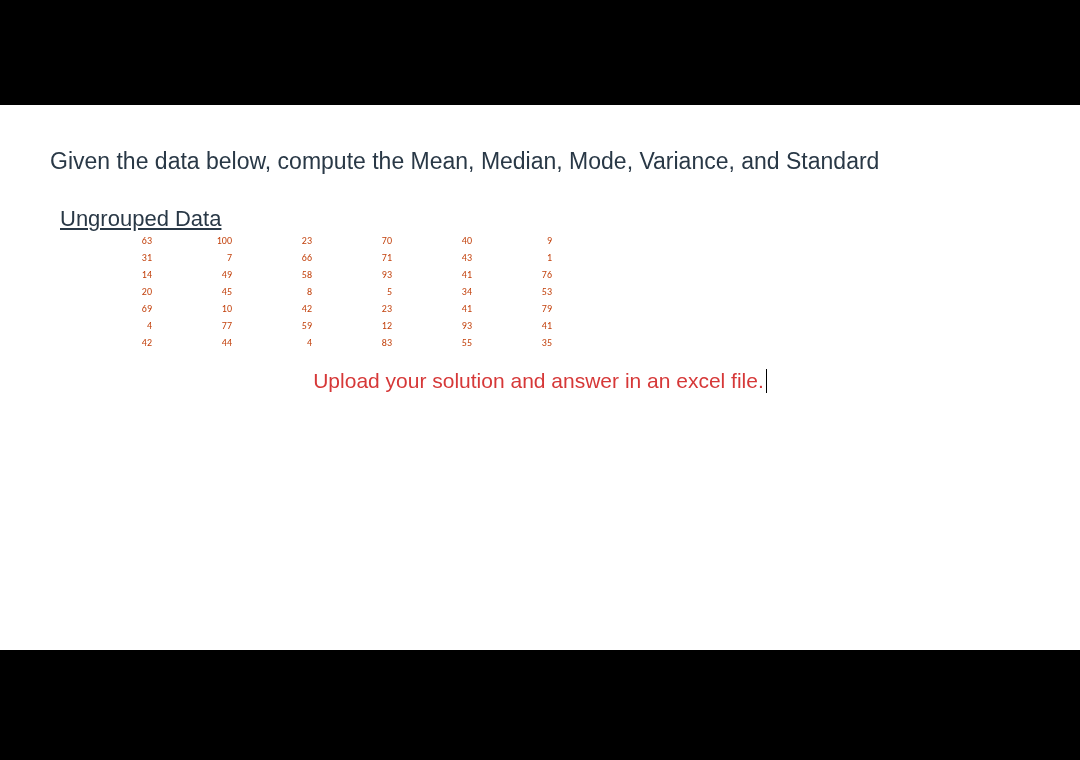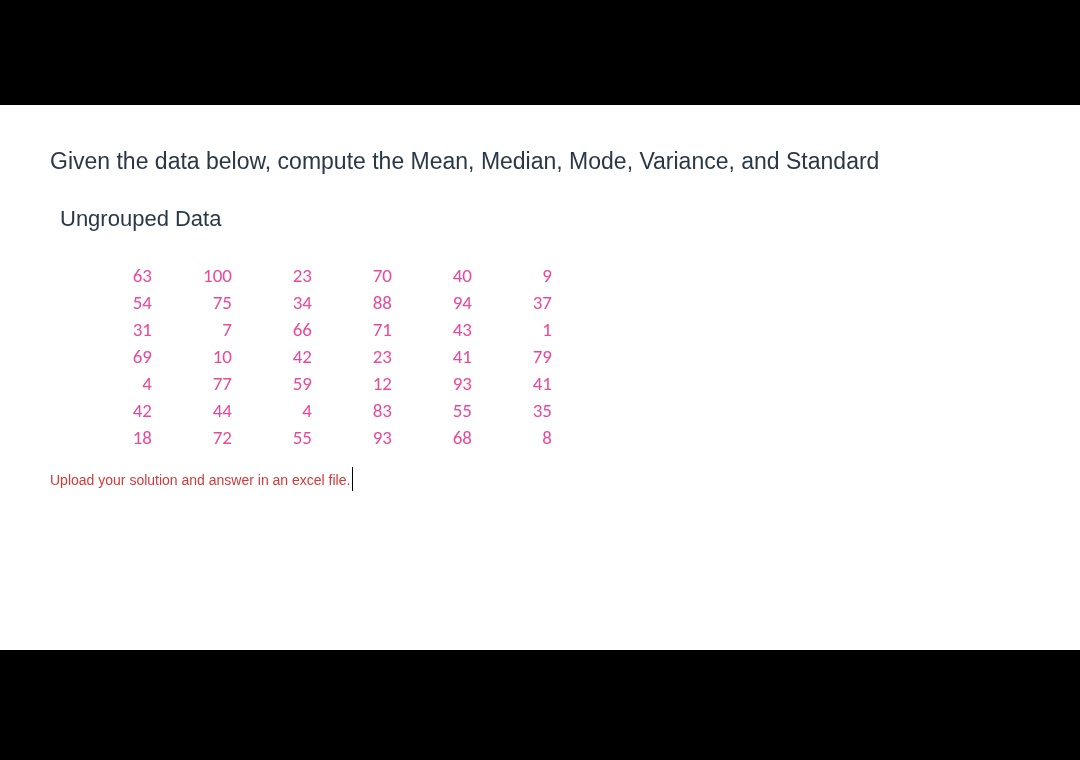--- a/index.html
+++ b/index.html
@@ -25,39 +25,39 @@
     .question {
       font-size: 23px;
       color: #293846;
       line-height: 1.45;
       margin-bottom: 28px;
     }
     .section-title {
       font-size: 22px;
       color: #293846;
       margin-left: 10px;
-      margin-bottom: 30px;
+      text-decoration: underline;
     }
     .data-table {
       border-collapse: collapse;
       margin-left: 30px;
     }
     .data-table td {
       text-align: right;
-      font-size: 19px;
+      font-size: 10px;
       font-family: Calibri, Arial, sans-serif;
-      color: #ec4899;
+      color: #c2410c;
       padding: 2px 8px;
       width: 80px;
       font-weight: 500;
     }
     .upload-note {
-      font-size: 14px;
+      font-size: 21px;
       color: #d63838;
-      text-align: left;
+      text-align: center;
       margin-top: 18px;
       padding-right: 0px;
       position: relative;
     }
     .cursor {
       display: inline-block;
       width: 1px;
       height: 24px;
       background: #000;
       vertical-align: middle;
@@ -86,34 +86,42 @@
     <tbody>
       <tr>
         <td>63</td>
         <td>100</td>
         <td>23</td>
         <td>70</td>
         <td>40</td>
         <td>9</td>
       </tr>
       <tr>
-        <td>54</td>
-        <td>75</td>
-        <td>34</td>
-        <td>88</td>
-        <td>94</td>
-        <td>37</td>
-      </tr>
-      <tr>
         <td>31</td>
         <td>7</td>
         <td>66</td>
         <td>71</td>
         <td>43</td>
         <td>1</td>
+      </tr>
+      <tr>
+        <td>14</td>
+        <td>49</td>
+        <td>58</td>
+        <td>93</td>
+        <td>41</td>
+        <td>76</td>
+      </tr>
+      <tr>
+        <td>20</td>
+        <td>45</td>
+        <td>8</td>
+        <td>5</td>
+        <td>34</td>
+        <td>53</td>
       </tr>
       <tr>
         <td>69</td>
         <td>10</td>
         <td>42</td>
         <td>23</td>
         <td>41</td>
         <td>79</td>
       </tr>
       <tr>
@@ -125,28 +133,20 @@
         <td>41</td>
       </tr>
       <tr>
         <td>42</td>
         <td>44</td>
         <td>4</td>
         <td>83</td>
         <td>55</td>
         <td>35</td>
       </tr>
-      <tr>
-        <td>18</td>
-        <td>72</td>
-        <td>55</td>
-        <td>93</td>
-        <td>68</td>
-        <td>8</td>
-      </tr>
     </tbody>
   </table>
 
   <div class="upload-note">
     <span>Upload your solution and answer in an excel file.</span><span class="cursor"></span>
   </div>
 </div>
 
 <div class="bottom-bar"></div>
 

